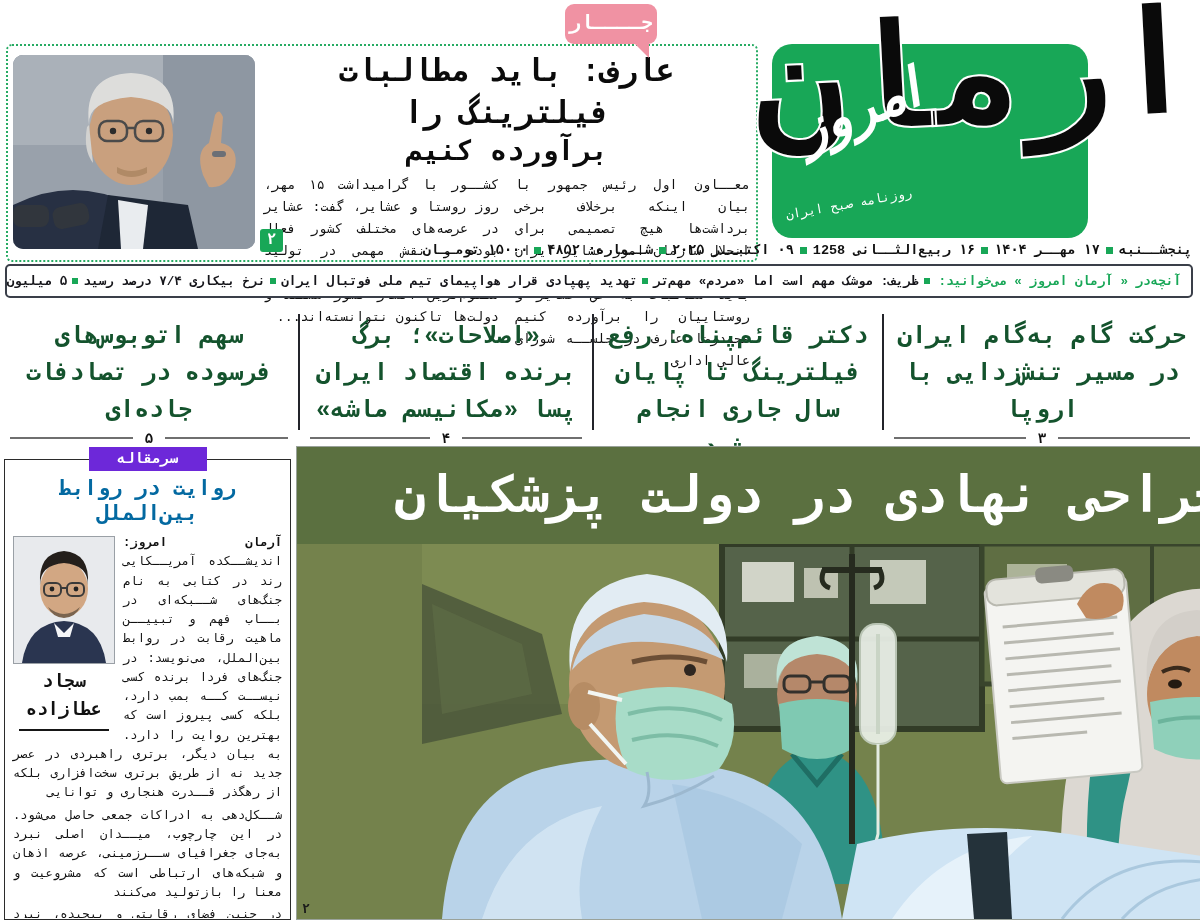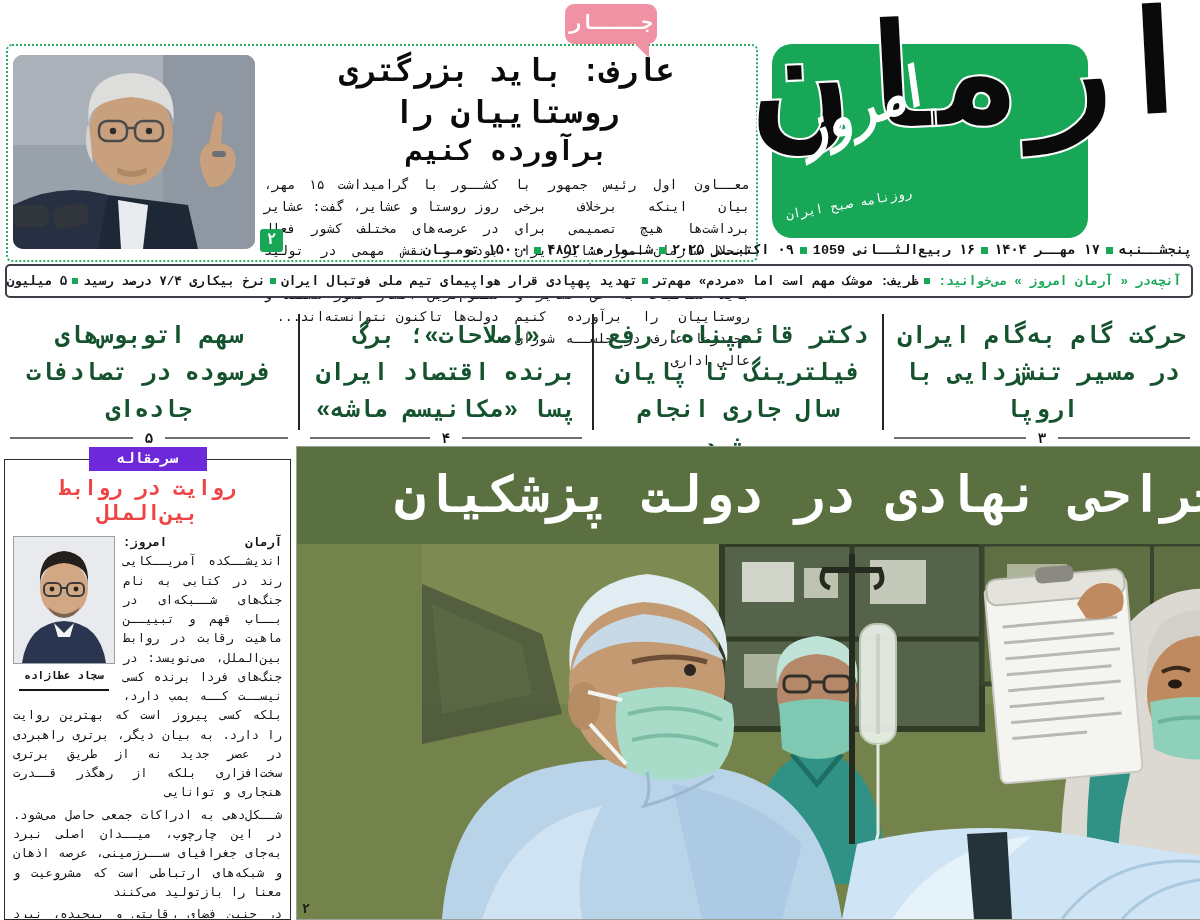--- a/index.html
+++ b/index.html
@@ -53,26 +53,26 @@
   .h1w{flex:0 0 316px;} .h2w{flex:0 0 288px;} .h3w{flex:0 0 292px;} .h4w{flex:1;}
   .vdiv{width:2px;background:#23242a;height:116px;margin-top:8px;flex:0 0 2px;}
   .pagerule{display:flex;align-items:center;margin:auto 10px 10px;}
   .pagerule .rl{flex:1;height:2px;background:#6f6f6f;}
   .pagerule .pnum{margin:0 12px;font-size:14px;font-weight:bold;color:#111;}
 
   
   .editorial{position:absolute;left:4px;top:459px;width:287px;height:461px;border:1.5px solid #2b2b2b;background:#fff;box-sizing:border-box;}
   .kicker{position:absolute;top:-13px;right:50%;transform:translateX(50%);width:118px;height:24px;background:#6d28d9;
           color:#fff;font-size:14.5px;font-weight:bold;text-align:center;line-height:24px;}
-  .ed-title{margin:16px 6px 6px;font-size:21px;font-weight:900;text-align:center;color:#ef4444;}
+  .ed-title{margin:16px 6px 6px;font-size:21px;font-weight:900;text-align:center;color:#0369a1;}
   .ed-body{padding:2px 8px;font-size:12.2px;line-height:1.58;text-align:justify;overflow:hidden;height:382px;}
   .ed-body p{margin:0 0 3px;}
   .author{float:left;width:102px;margin:2px 8px 2px 0;text-align:center;}
   .author-photo{width:100px;height:126px;border:1px solid #9aa0a6;background:#e9ebee;overflow:hidden;}
-  .author-name{font-size:11px;font-weight:bold;margin-top:4px;}
+  .author-name{font-size:18px;font-weight:bold;margin-top:4px;}
   .author-line{height:2px;background:#161616;margin:4px 6px 0;}
 
   
   .main-story{position:absolute;left:296px;top:446px;width:1026px;height:474px;border:1px solid #9aa29a;box-sizing:border-box;}
   .ms-bar{height:97px;background:#5B7040;display:flex;align-items:center;justify-content:center;}
   .ms-bar h2{margin:0;color:#fff;font-size:51px;font-weight:900;letter-spacing:0;}
   .ms-photo{position:relative;height:375px;overflow:hidden;background:#74824c;}
   .ms-pagenum{position:absolute;left:5px;bottom:2px;font-size:13px;font-weight:bold;color:#1b1b1b;}
 </style>
 </head>
@@ -84,21 +84,21 @@
     <span class="tag-txt">جــــار</span>
     <i class="tag-tail"></i>
   </div>
 
   <div class="logo-green"></div>
   <div class="logo-main">آرمان</div>
   <div class="logo-sub">امروز</div>
   <div class="logo-tagline">روزنامه صبح ایران</div>
 
   <div class="dateline">
-    <span>پنجشــنبه</span><span class="dsq"></span><span>۱۷ مهــر ۱۴۰۴</span><span class="dsq"></span><span>۱۶ ربیع‌الثــانی 1059</span><span class="dsq"></span><span>۰۹ اکتبــر ۲۰۲۵</span><span class="dsq"></span><span>شــماره: ۴۸۵۲</span><span class="dsq"></span><span>۱۵۰۰۰ تومــان</span>
+    <span>پنجشــنبه</span><span class="dsq"></span><span>۱۷ مهــر ۱۴۰۴</span><span class="dsq"></span><span>۱۶ ربیع‌الثــانی 1258</span><span class="dsq"></span><span>۰۹ اکتبــر ۲۰۲۵</span><span class="dsq"></span><span>شــماره: ۴۸۵۲</span><span class="dsq"></span><span>۱۵۰۰۰ تومــان</span>
   </div>
 
   <section class="lead">
     <div class="lead-photo">
       <svg width="242" height="194" viewBox="0 0 242 194">
         <rect width="242" height="194" fill="#99a1ab"></rect>
         <rect x="0" y="0" width="242" height="90" fill="#aab1b9"></rect>
         <rect x="150" y="0" width="92" height="194" fill="#8e97a2"></rect>
         <path d="M0,150 Q60,120 120,150 L120,194 L0,194 Z" fill="#273043"></path>
         <path d="M95,140 L175,150 L185,194 L85,194 Z" fill="#1e2736"></path>
@@ -113,21 +113,21 @@
         <circle cx="136" cy="76" r="3.2" fill="#2c2c2c"></circle>
         <path d="M104,112 Q118,120 134,112 L134,118 Q118,126 104,118 Z" fill="#b08a66"></path>
         <path d="M190,120 Q182,96 196,88 L202,60 Q206,52 210,62 L208,88 Q226,92 222,112 Q214,134 196,132 Z" fill="#c9a07e"></path>
         <rect x="199" y="96" width="14" height="6" rx="3" fill="#6b6f76"></rect>
         <rect x="40,150" y="150" width="36" height="22" rx="8" fill="#31363d"></rect>
         <rect x="40" y="150" width="36" height="22" rx="8" fill="#31363d" transform="rotate(-12 58 161)"></rect>
       </svg>
     </div>
     <div class="lead-content">
       <h1 class="lead-headline">
-        <span class="l1">عارف: باید بزرگتری روستاییان را</span>
+        <span class="l1">عارف: باید مطالبات فیلترینگ را</span>
         <span class="l2">برآورده کنیم</span>
       </h1>
       <div class="lead-body">
         <p>معــاون اول رئیس جمهور با بیان اینکه برخلاف برخی برداشت‌ها هیچ تصمیمی برای انحلال سازمان امور عشایر ایران گرفته نشده است، تأکید کرد: باید مطالبات به حق عشایر و روستاییان را برآورده کنیم محمدرضا عارف در جلســه شورای عالی اداری</p>
         <p>کشــور با گرامیداشت ۱۵ مهر، روز روستا و عشایر، گفت: عشایر در عرصه‌های مختلف کشور فعال بوده و نقش مهمی در تولید مــلی دارند، با این حال از مظلوم‌ترین اقشار کشور هستند و دولت‌ها تاکنون نتوانسته‌اند...</p>
       </div>
     </div>
     <span class="page-badge">۲</span>
   </section>
 

